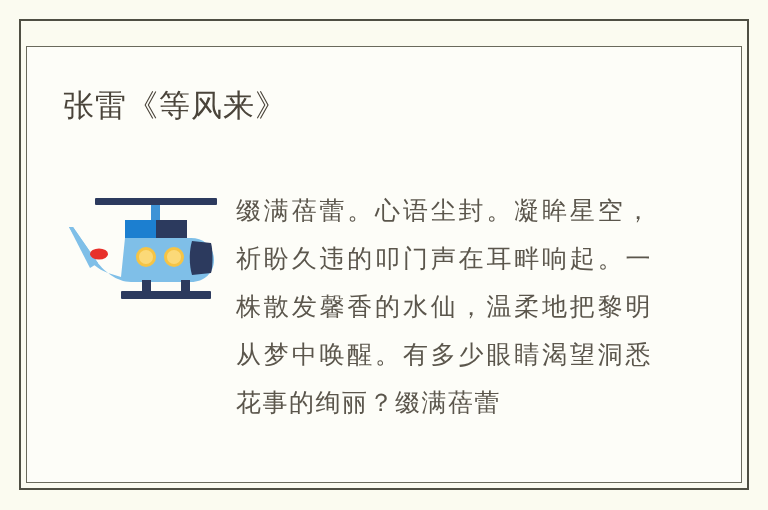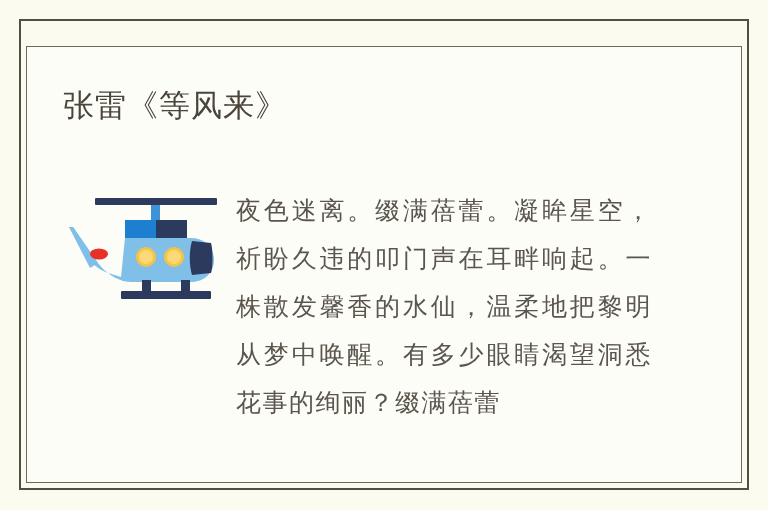--- a/index.html
+++ b/index.html
@@ -119,17 +119,17 @@
 
           <path d="M129 50 L148 52 C150 58 150 76 148 82 L129 84 C126 74 126 60 129 50 Z" fill="#2c3a5e"></path>
 
           <rect x="79" y="89" width="9" height="13" fill="#2c3a5e"></rect>
           <rect x="118" y="89" width="9" height="13" fill="#2c3a5e"></rect>
 
           <rect x="58" y="100" width="90" height="8" rx="1" fill="#2c3a5e"></rect>
         </svg>
       </div>
 
-      <div class="body-text">夜色迷离。缀满蓓蕾。凝眸星空，祈盼久违的叩门声在耳畔响起。一株散发馨香的水仙，温柔地把黎明从梦中唤醒。有多少眼睛渴望洞悉花事的绚丽？缀满蓓蕾</div>
+      <div class="body-text">缀满蓓蕾。心语尘封。凝眸星空，祈盼久违的叩门声在耳畔响起。一株散发馨香的水仙，温柔地把黎明从梦中唤醒。有多少眼睛渴望洞悉花事的绚丽？缀满蓓蕾</div>
 
     </div>
   </div>
 </div>
 
 </body></html>

